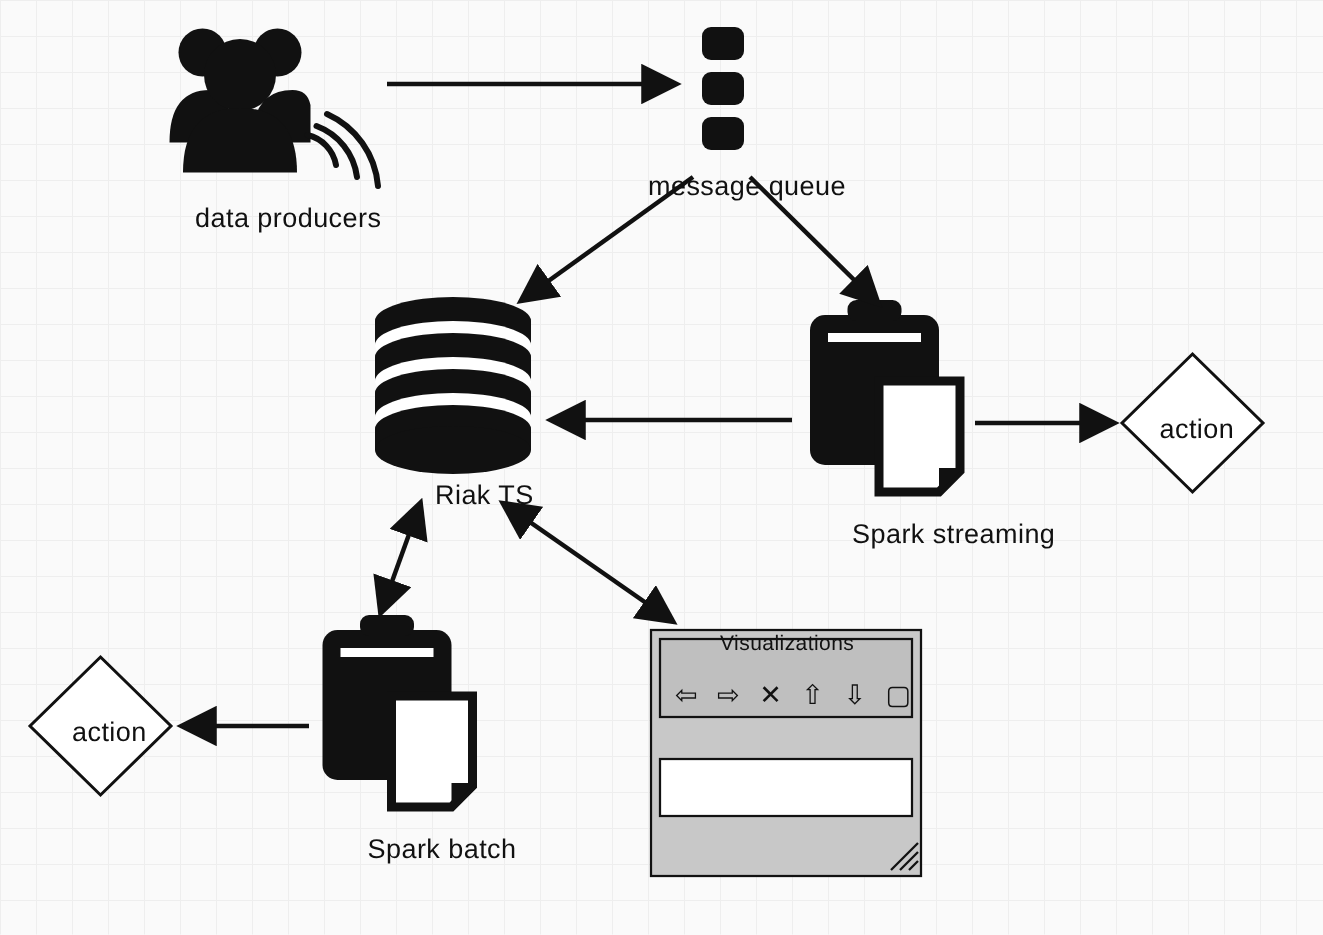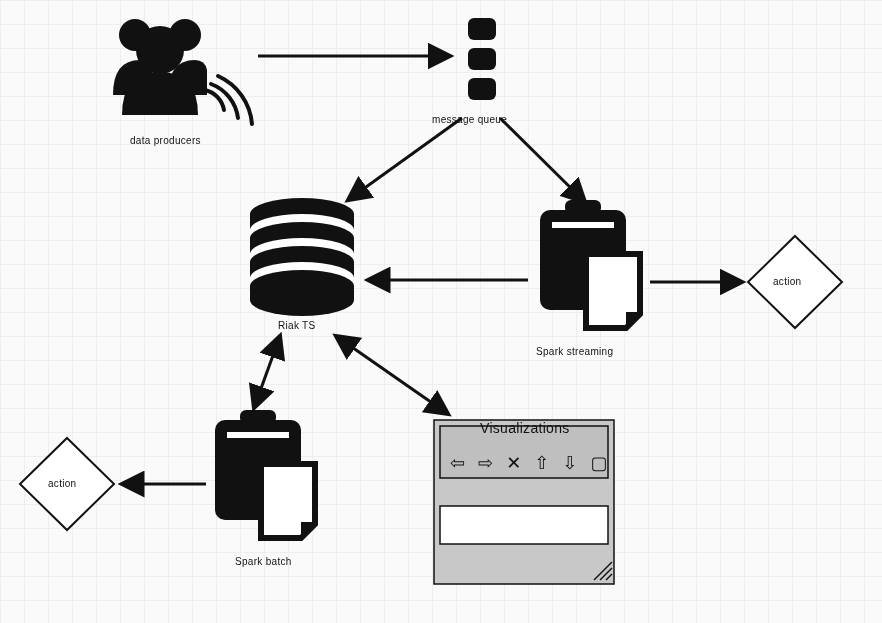--- a/index.html
+++ b/index.html
@@ -1,21 +1,21 @@
 <!DOCTYPE html>
 <html><head>
 <meta charset="utf-8">
 <style>
   html,body{margin:0;padding:0;width:882px;height:623px;background:#fafafa;font-family:"Comic Sans MS","Segoe Script","Bradley Hand",cursive,sans-serif;color:#111;overflow:hidden}
   
   body::before{content:"";position:absolute;inset:0;
     background-image:linear-gradient(#eee 1px,transparent 1px),linear-gradient(90deg,#eee 1px,transparent 1px);
     background-size:24px 24px;pointer-events:none}
   .stage{position:relative;width:882px;height:623px}
-  .label{position:absolute;font-size:10px;letter-spacing:.3px;white-space:nowrap}
+  .label{position:absolute;font-size:18px;letter-spacing:.3px;white-space:nowrap}
   svg{position:absolute;left:0;top:0;overflow:visible}
   .db-ell{fill:#111}
   .clip{fill:#111}
   .page{fill:#fff;stroke:#111;stroke-width:6}
   .diamond{fill:#fff;stroke:#111;stroke-width:2}
   .qblock{fill:#111}
   .arrowline{stroke:#111;stroke-width:3;fill:none}
   .arrowhead{fill:#111}
   .wifi{stroke:#111;stroke-width:4;fill:none;stroke-linecap:round}
   .panel-outer{fill:#c8c8c8;stroke:#111;stroke-width:1.5}
@@ -126,25 +126,25 @@
 
   <line class="arrowline" x1="336" y1="336" x2="448" y2="414" marker-start="url(#ah)" marker-end="url(#ah)"></line>
 
   <line class="arrowline" x1="206" y1="484" x2="122" y2="484" marker-end="url(#ah)"></line>
 </svg>
 
 <span class="label" style="left:130px;top:135px">data producers</span>
 
 <span class="label" style="left:432px;top:114px">message queue</span>
 
-<span class="label" style="left:278px;top:320px">Riak TS</span>
+<span class="label" style="left:290px;top:320px">Riak TS</span>
 
-<span class="label" style="left:536px;top:346px">Spark streaming</span>
+<span class="label" style="left:568px;top:346px">Spark streaming</span>
 
-<span class="label" style="left:235px;top:556px">Spark batch</span>
+<span class="label" style="left:245px;top:556px">Spark batch</span>
 
 <span class="label" style="left:773px;top:276px">action</span>
 
 <span class="label" style="left:48px;top:478px">action</span>
 
 <span class="label panel-title" style="left:480px;top:420px">Visualizations</span>
 <span class="label panel-icons" style="left:450px;top:452px">⇦ ⇨ ✕ ⇧ ⇩ ▢</span>
 
 </div>
 

